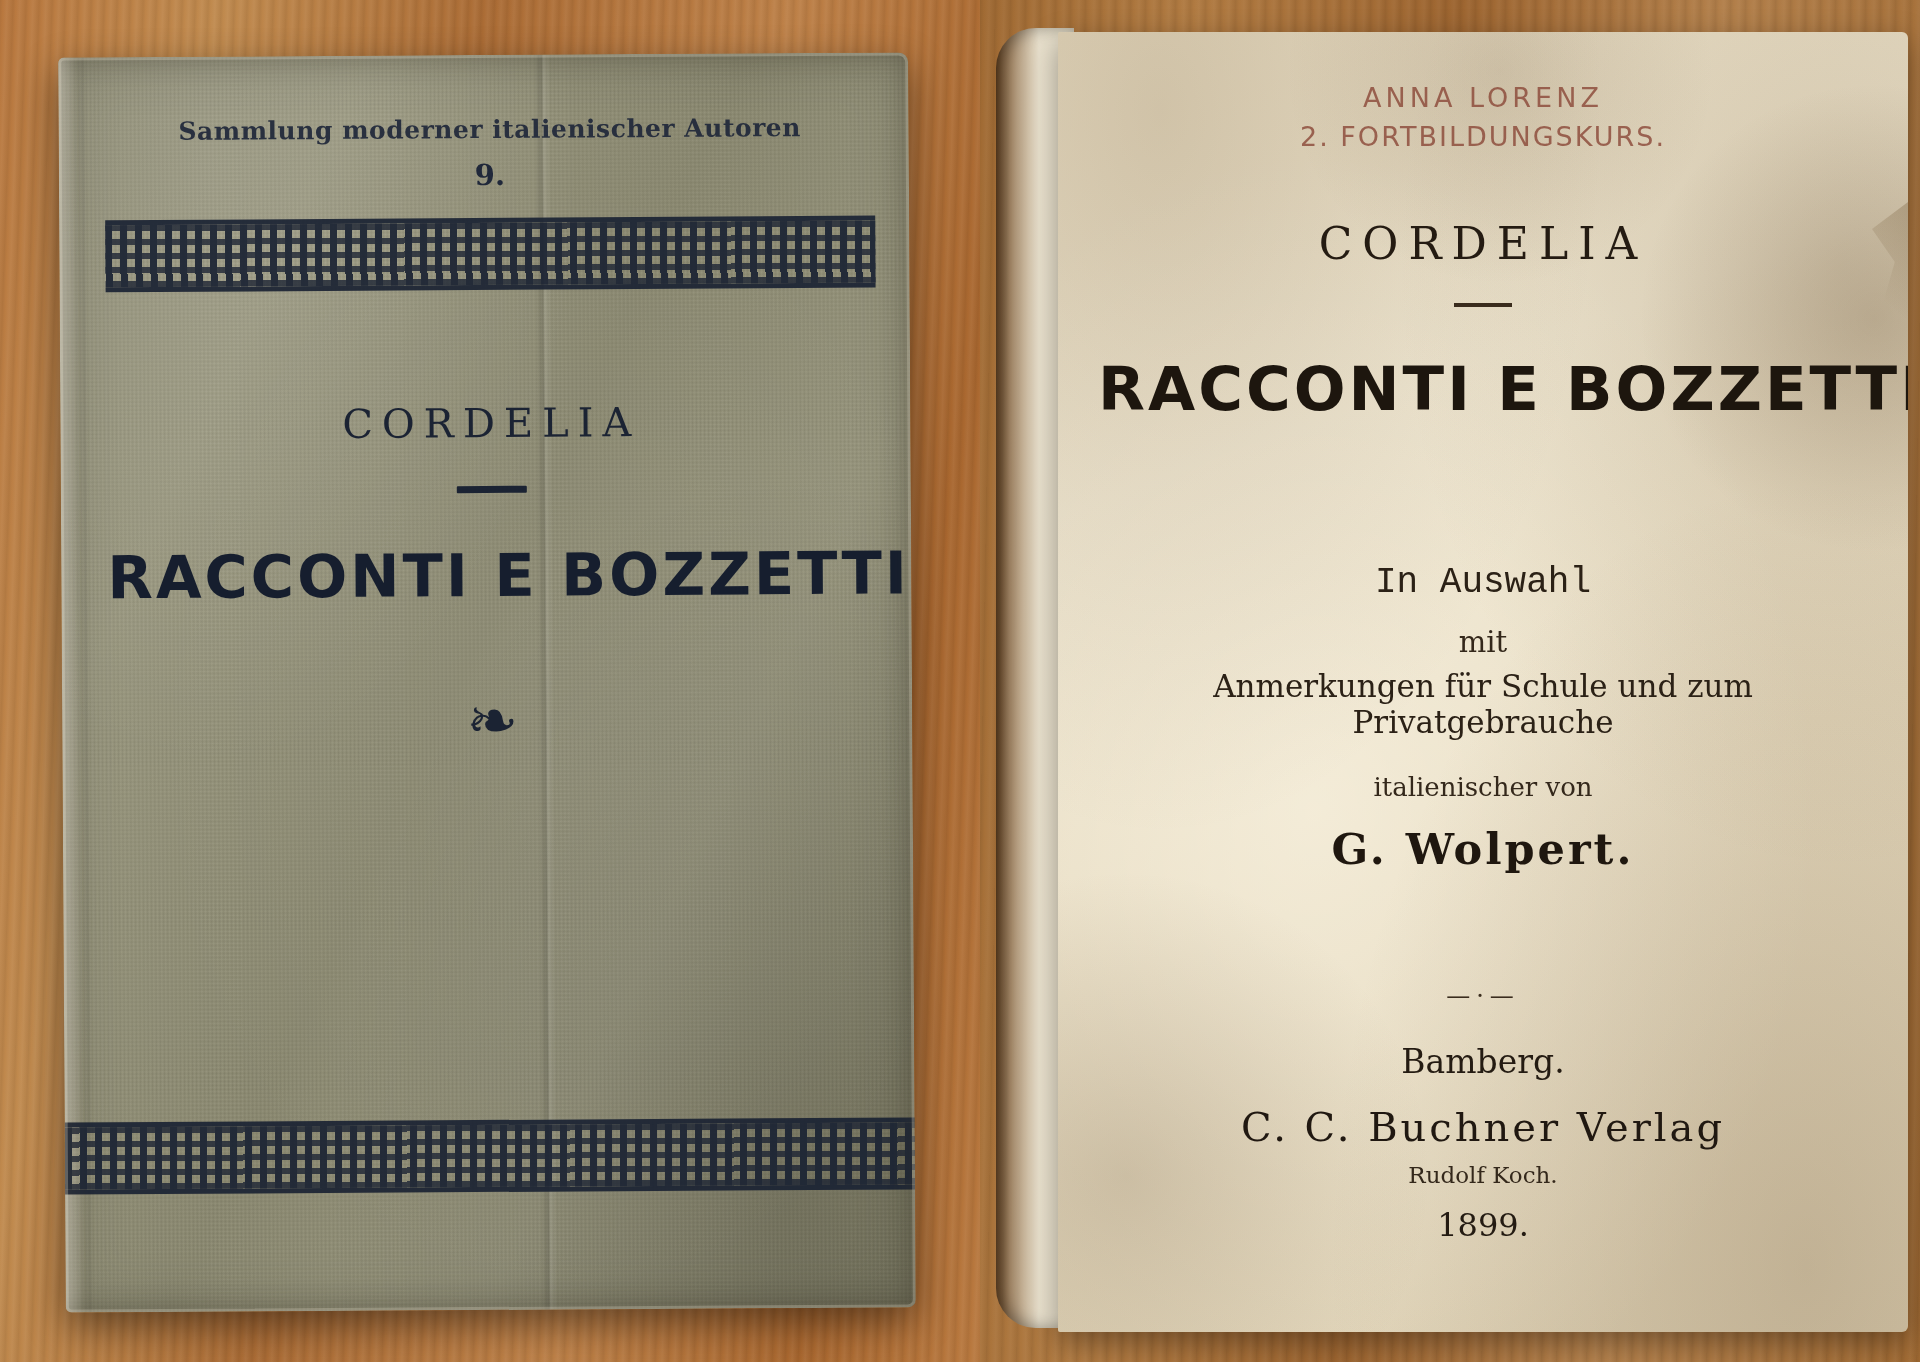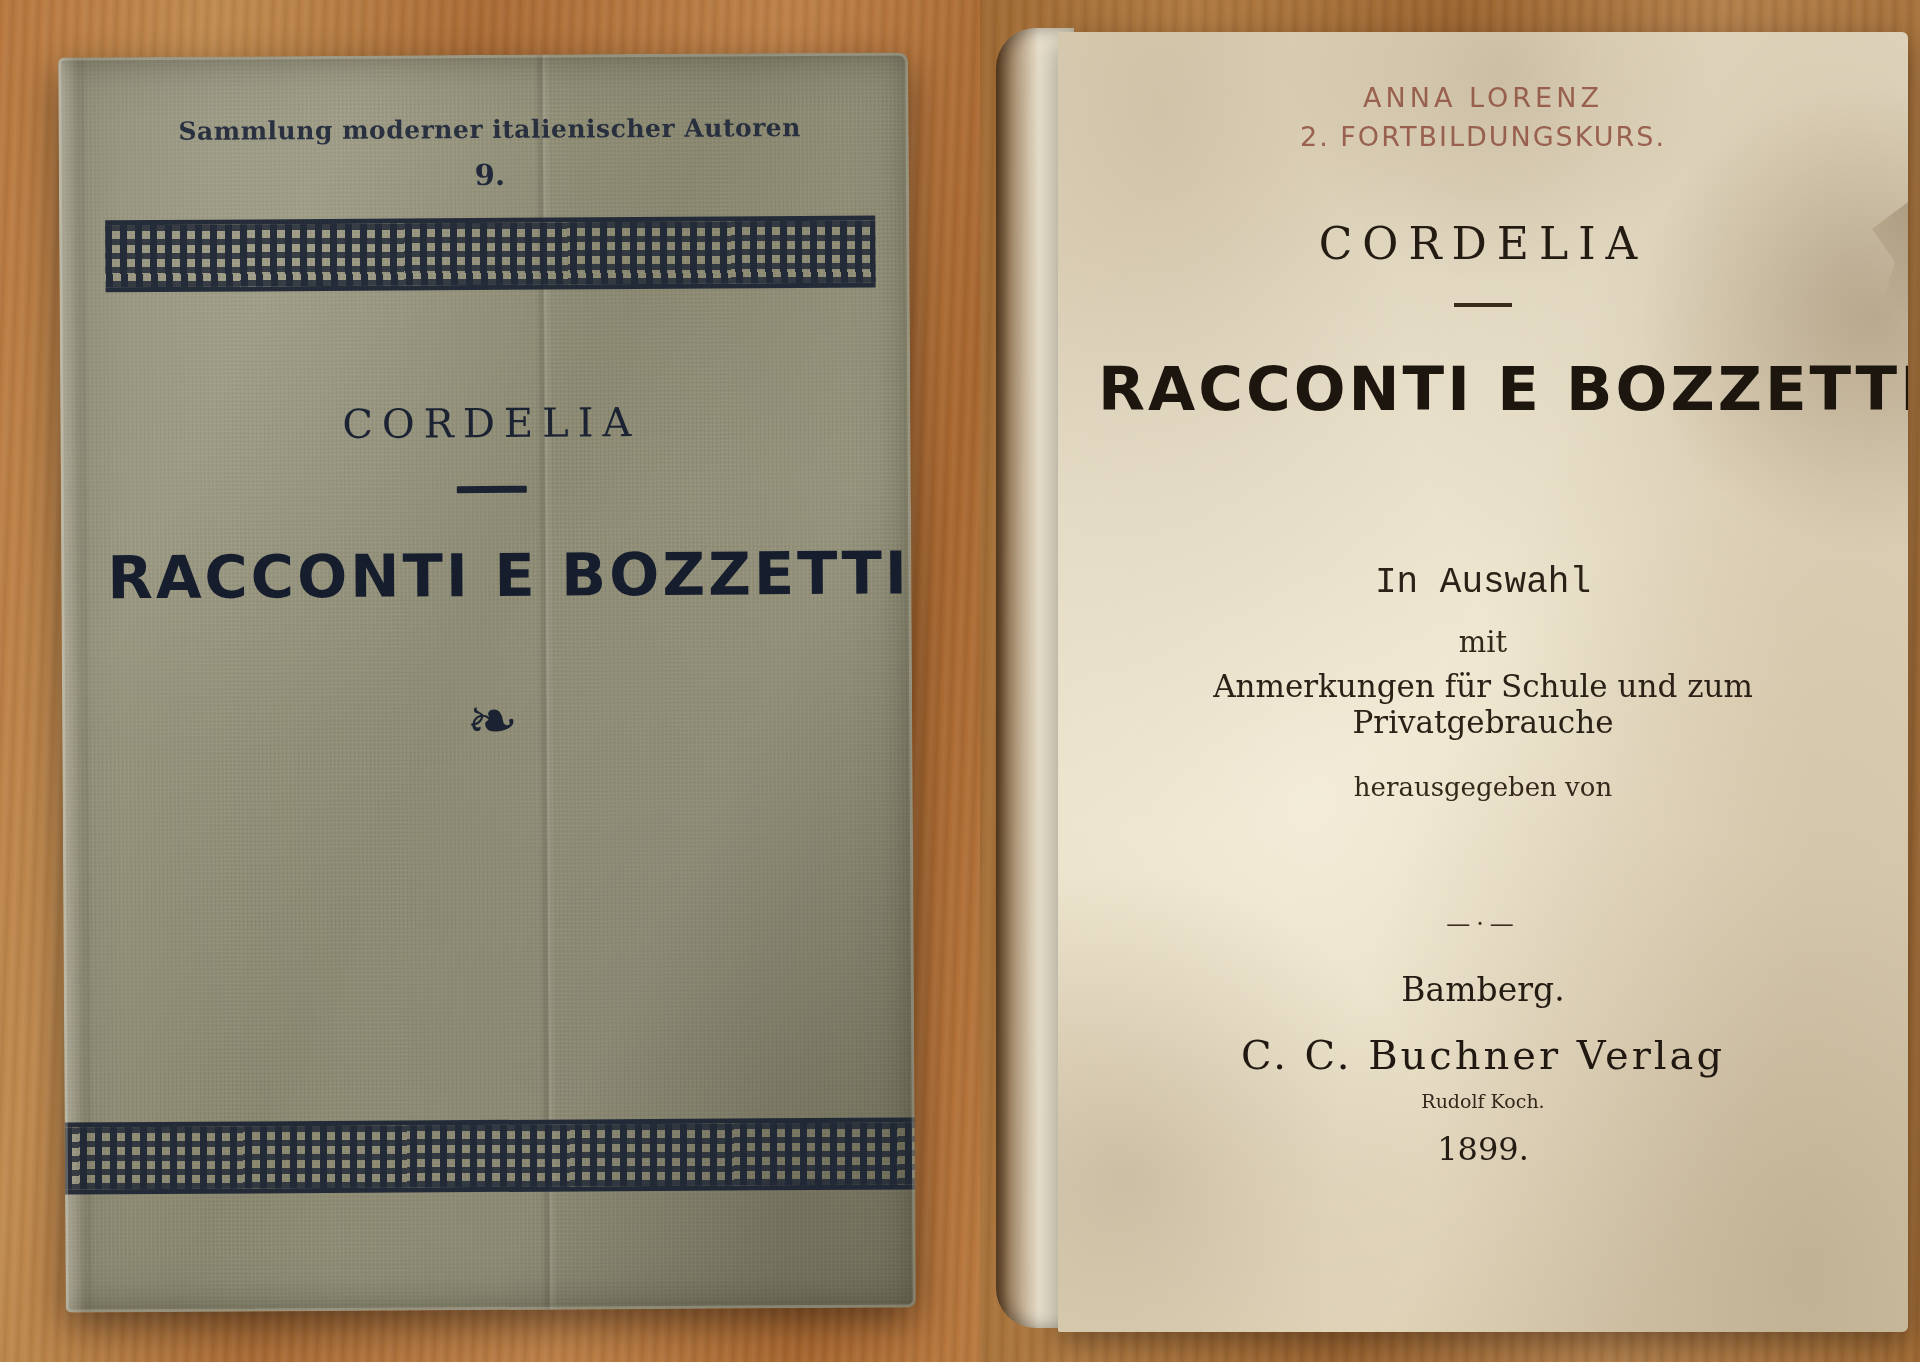--- a/index.html
+++ b/index.html
@@ -294,21 +294,21 @@
     color: #241b12;
   }
   .tp-publisher {
     margin-top: 23px;
     font-size: 40px;
     letter-spacing: 3px;
     color: #201811;
   }
   .tp-person {
     margin-top: 12px;
-    font-size: 19px;
+    font-size: 23px;
     color: #34281b;
   }
   .tp-year {
     margin-top: 18px;
     font-size: 32px;
     color: #241b12;
   }
   .divider-seam {
     position: absolute;
     left: 980px; top: 0;
@@ -360,21 +360,22 @@
             <div class="line2">2. FORTBILDUNGSKURS.</div>
           </div>
 
           <div class="tp-author">CORDELIA</div>
           <div class="tp-rule"></div>
           <div class="tp-title">RACCONTI E BOZZETTI</div>
 
           <div class="tp-sub1">In Auswahl</div>
           <div class="tp-sub2">mit</div>
           <div class="tp-sub3">Anmerkungen für Schule und zum Privatgebrauche</div>
-          <div class="tp-sub4">herausgegeben von</div>
+          <div class="tp-sub4">italienischer von</div>
+          <div class="tp-editor">G. Wolpert.</div>
 
           <div class="tp-dingbat">—·—</div>
 
           <div class="tp-city">Bamberg.</div>
           <div class="tp-publisher">C. C. Buchner Verlag</div>
           <div class="tp-person">Rudolf Koch.</div>
           <div class="tp-year">1899.</div>
         </div>
       </div>
     </div>

